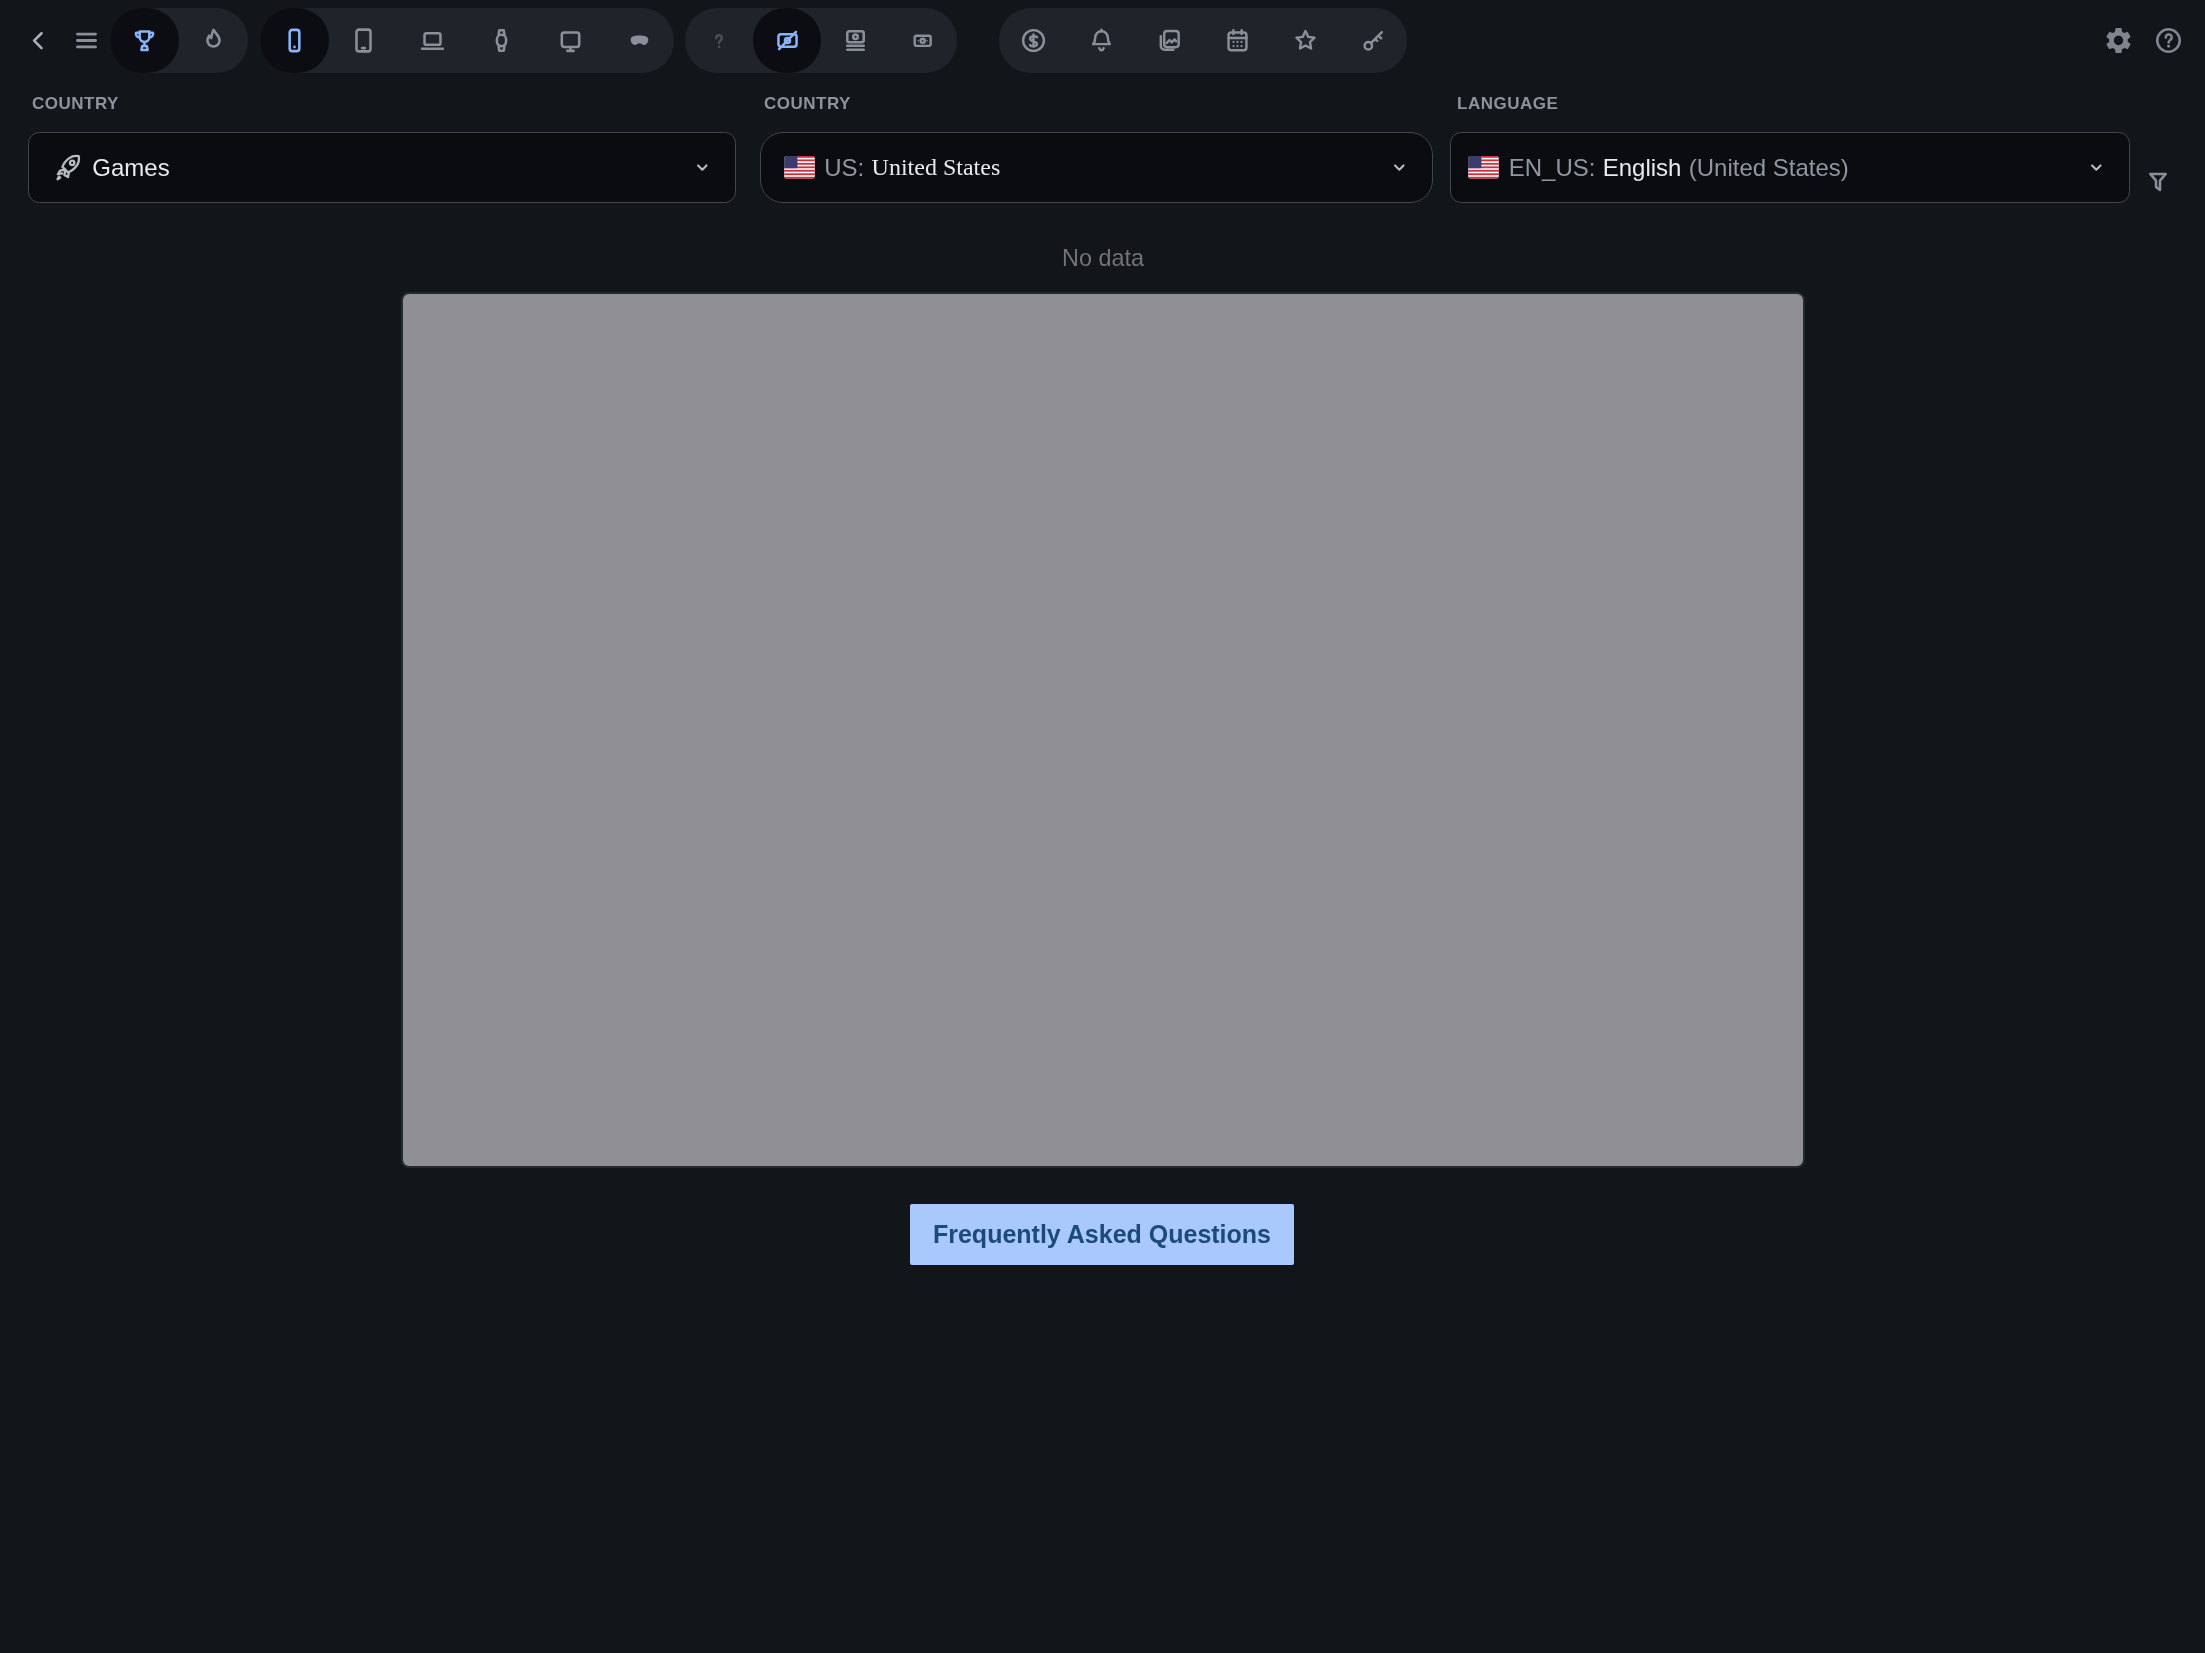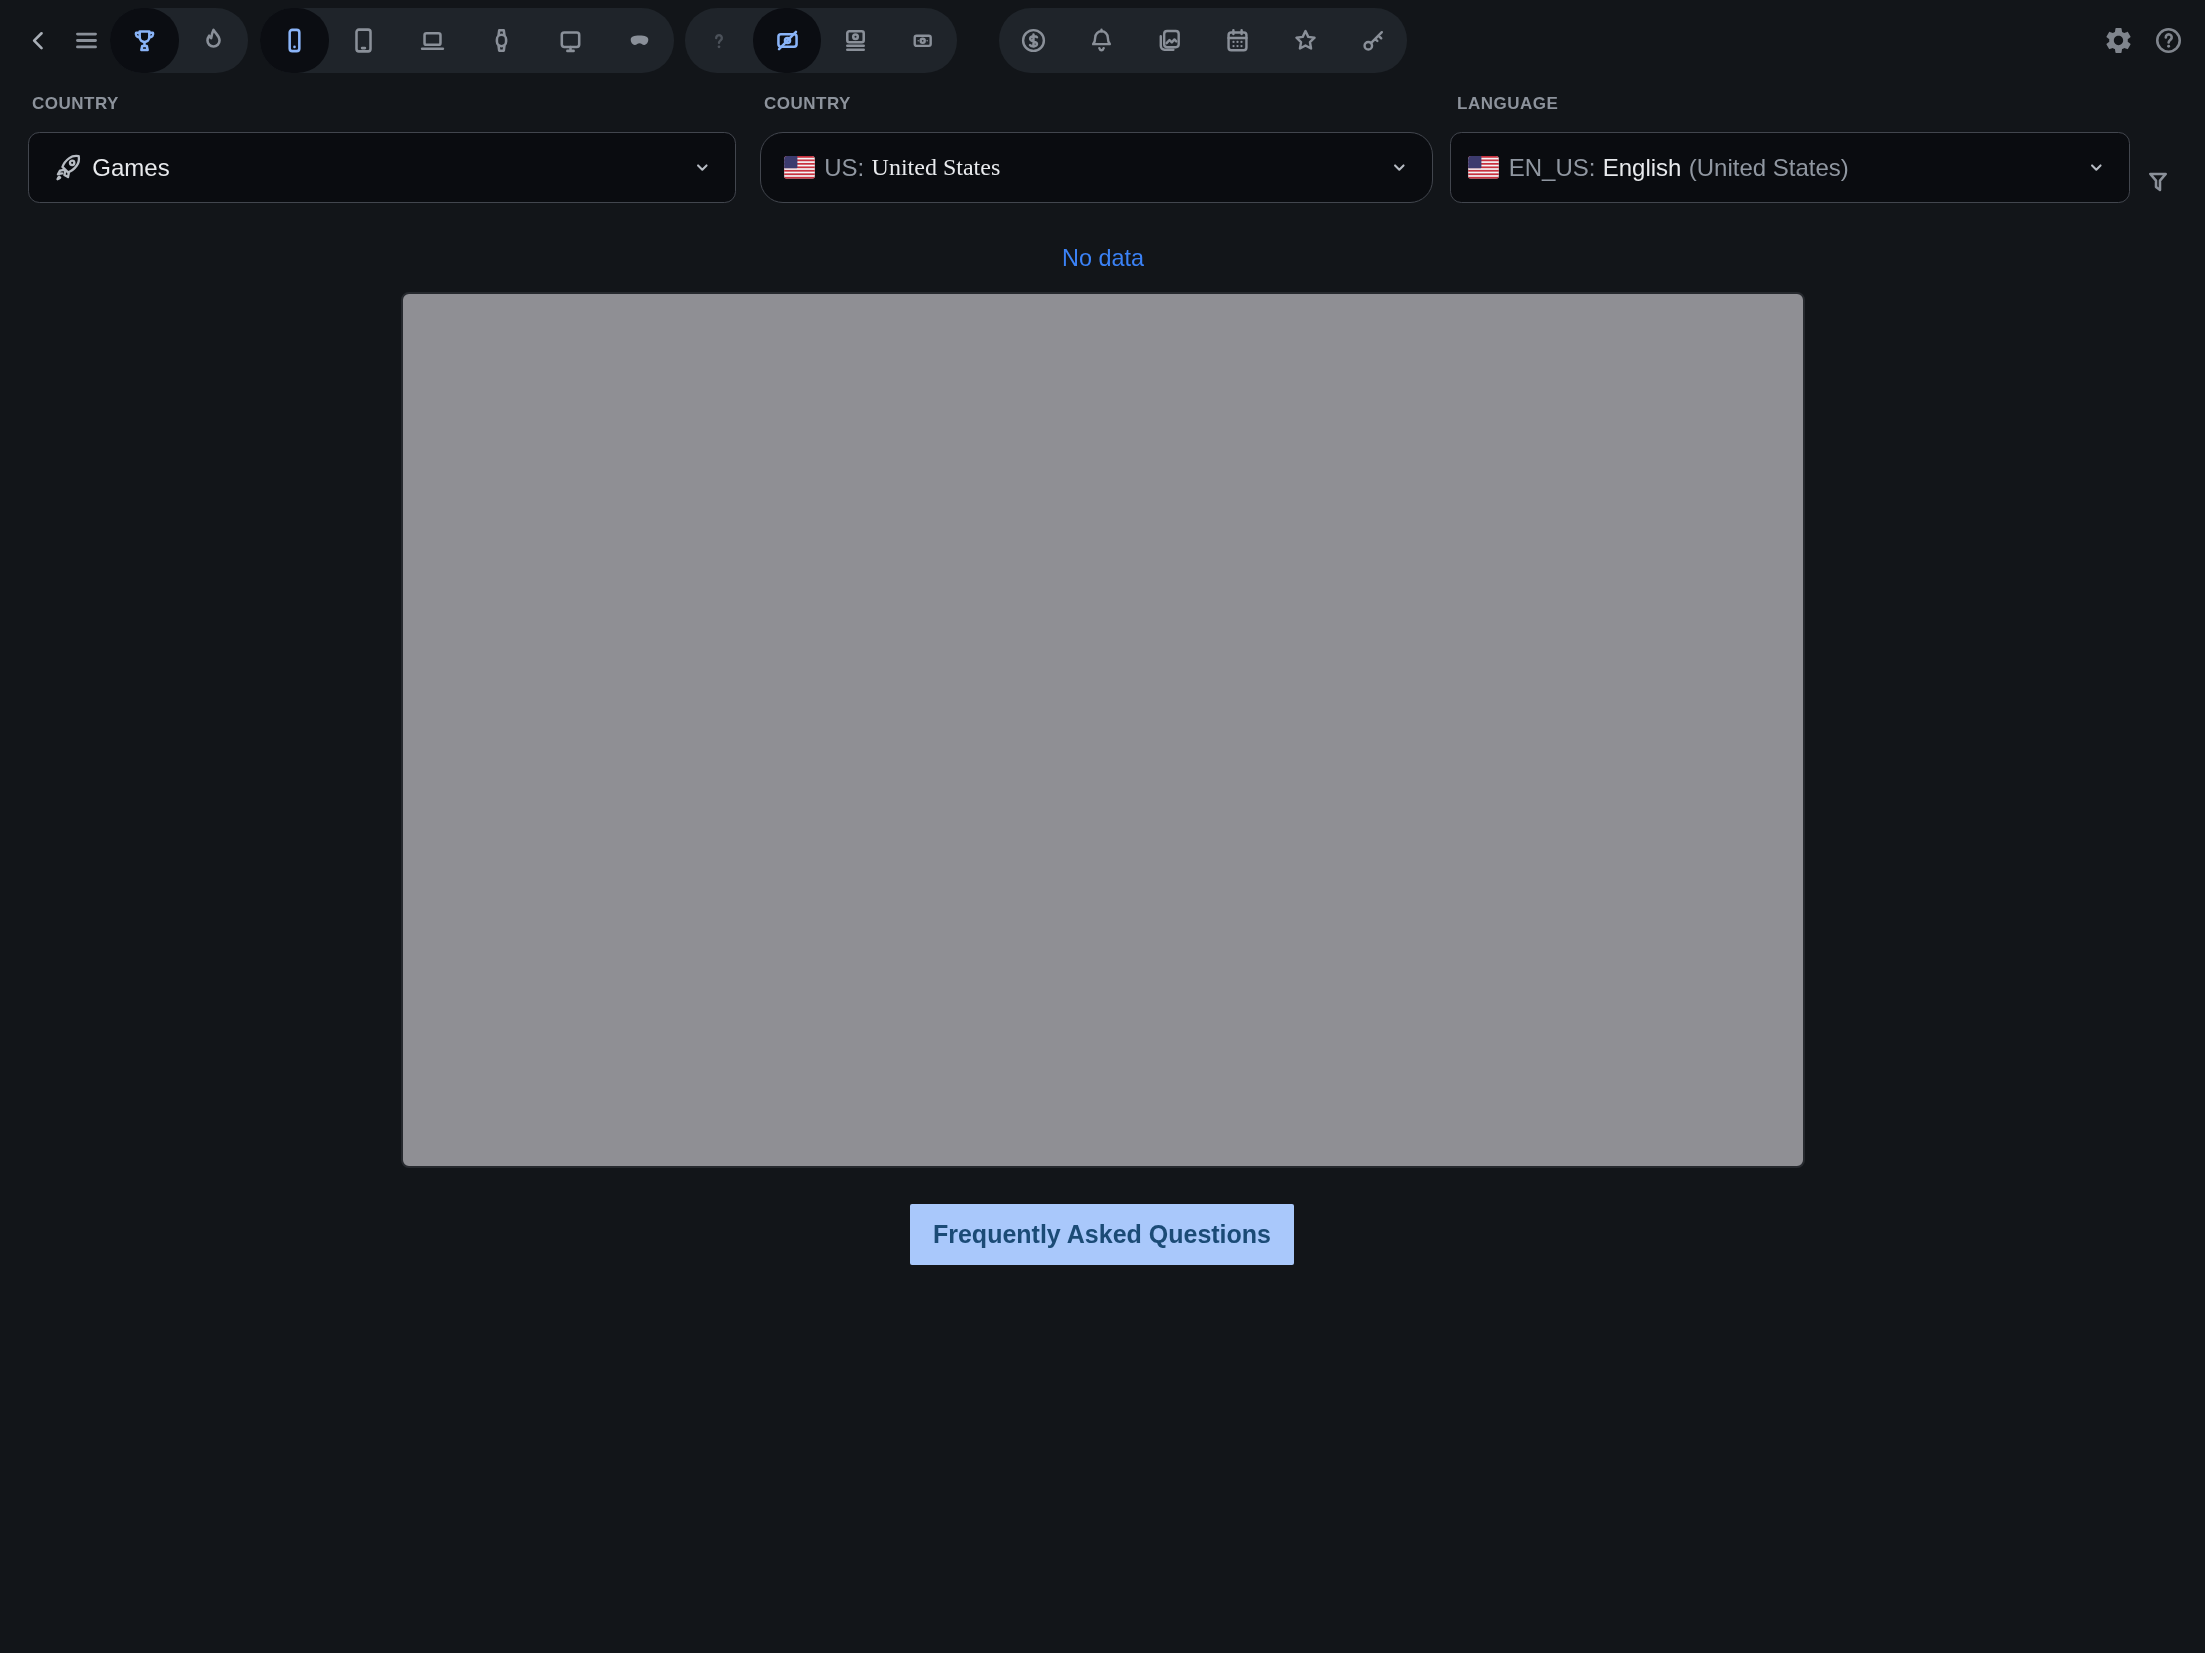--- a/index.html
+++ b/index.html
@@ -80,21 +80,21 @@
     border-radius: 3.2px;
     flex: 0 0 auto;
   }
   
   .no-data {
     position: absolute;
     left: 401px; top: 245px;
     width: 1404px;
     text-align: center;
     font-size: 23.4px;
-    color: #3b82f6;
+    color: #737373;
   }
   .placeholder-panel {
     position: absolute;
     left: 401px; top: 292px;
     width: 1404px; height: 876px;
     background: #8f8f94;
     border: 2.4px solid #26292e;
     border-radius: 8px;
     box-sizing: border-box;
   }

